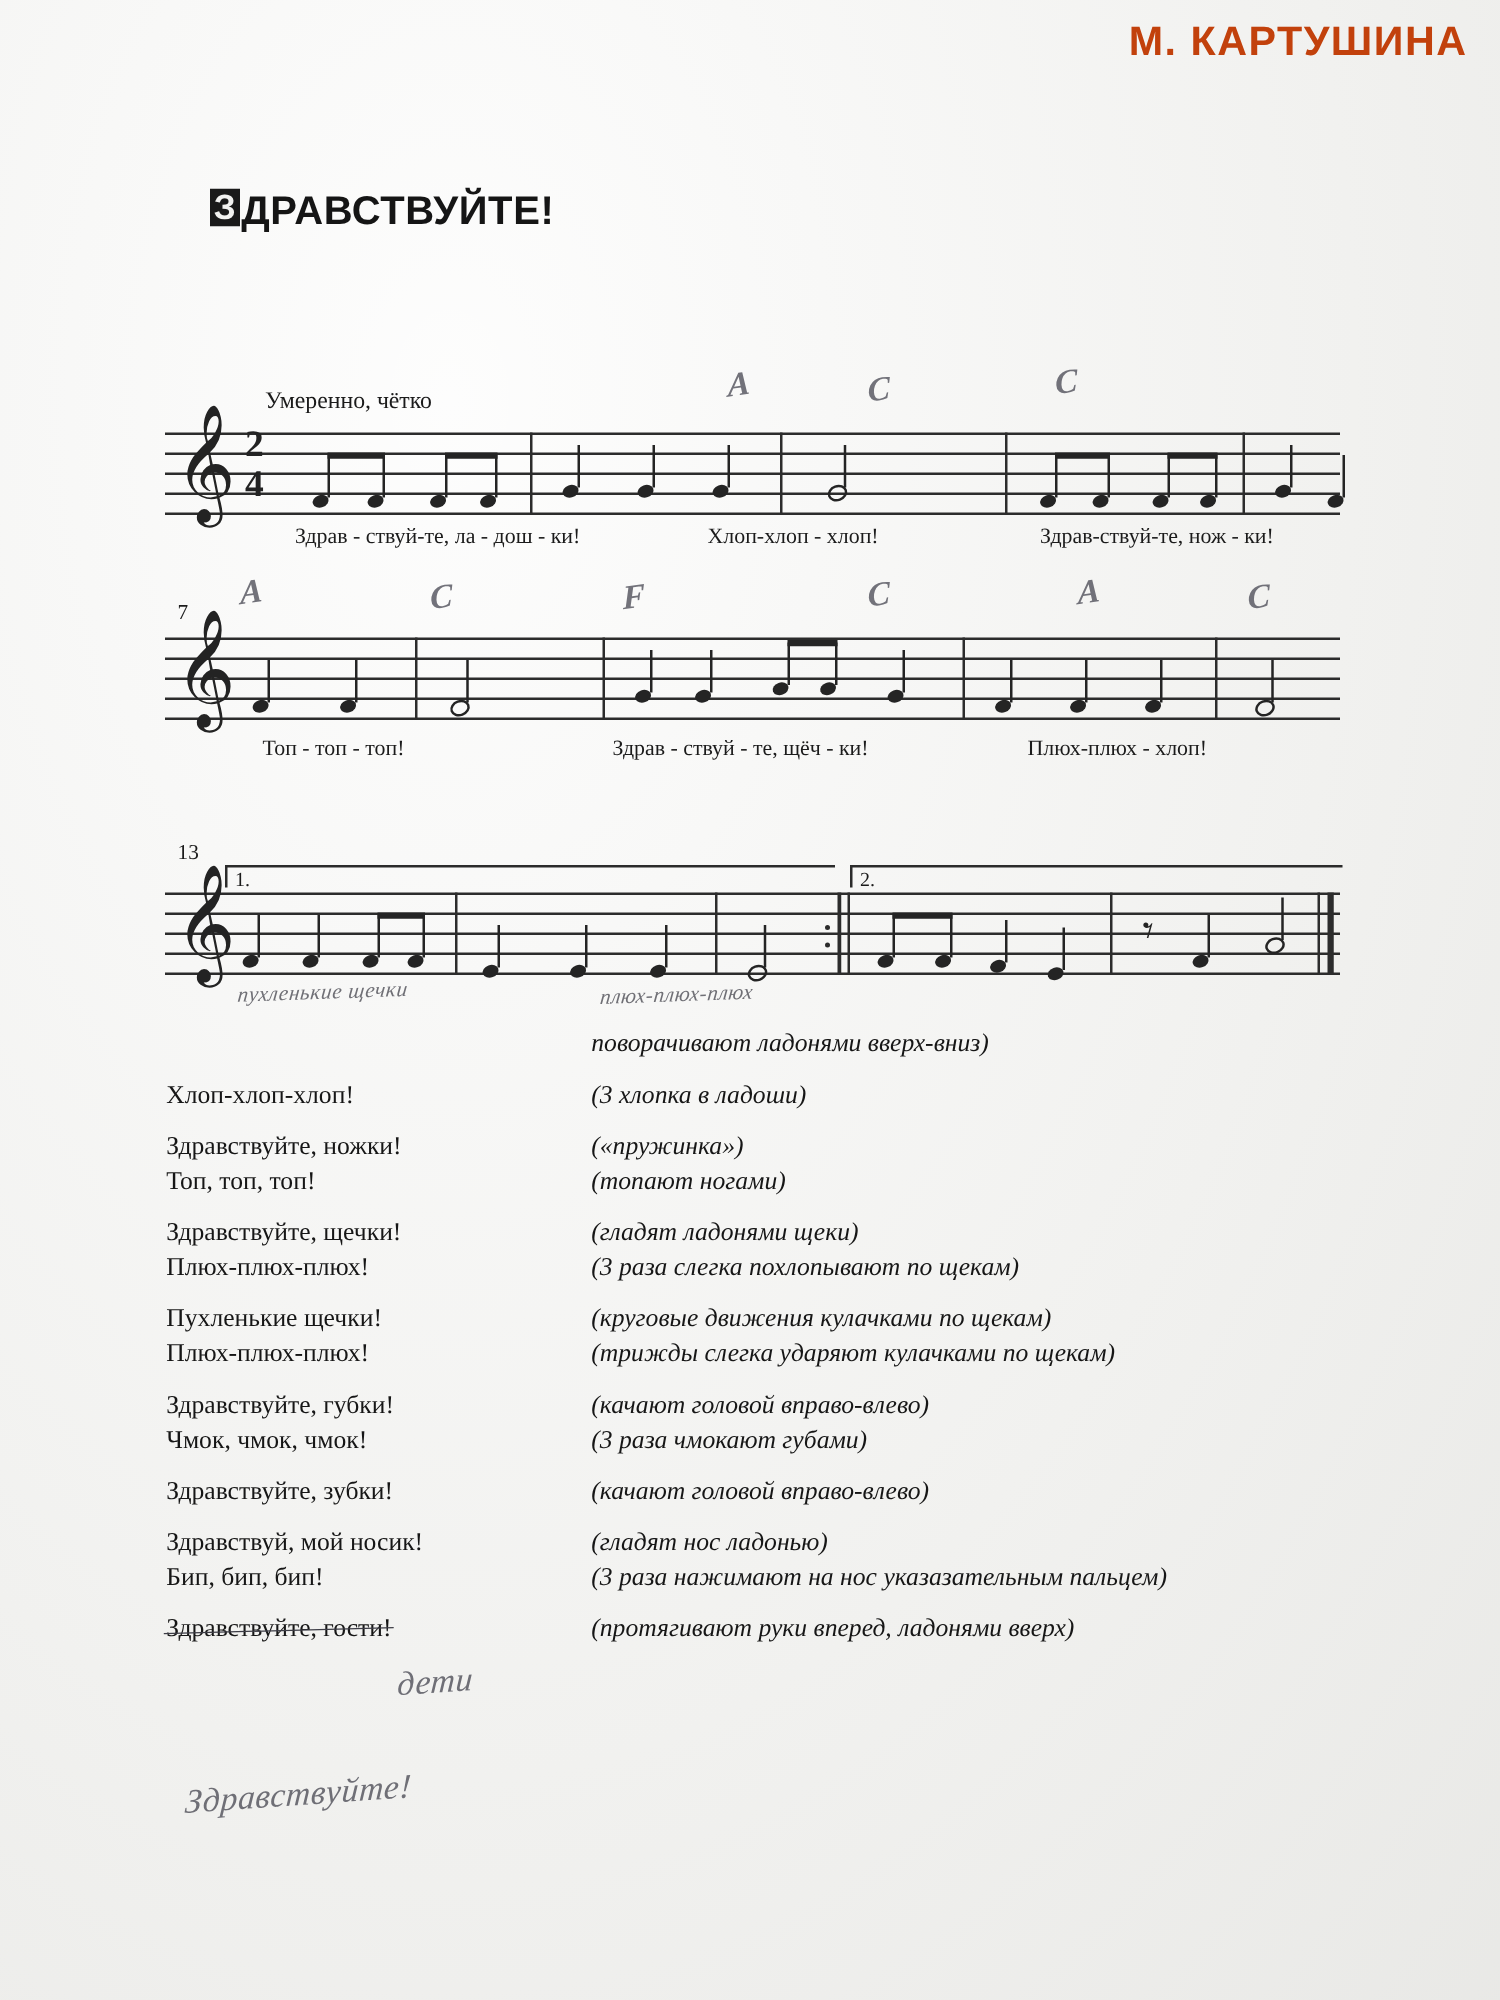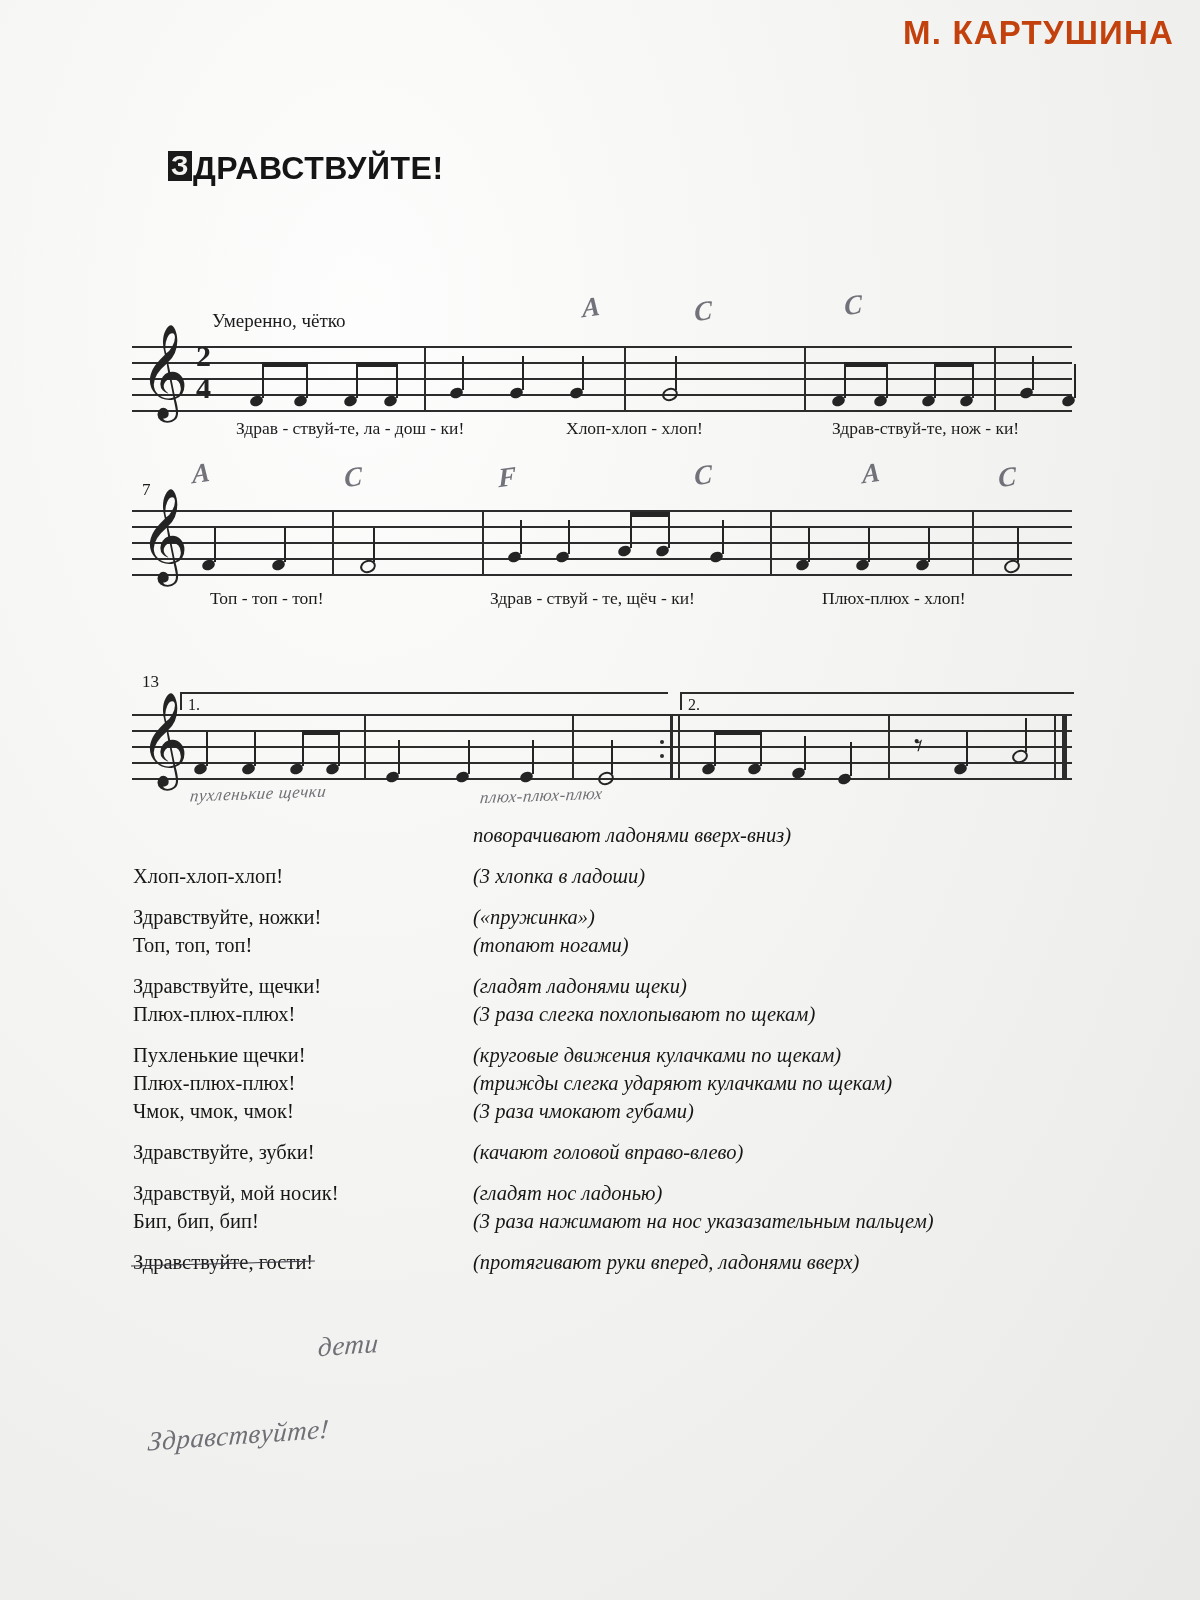--- a/index.html
+++ b/index.html
@@ -552,20 +552,24 @@
         <td class="right">(3 раза слегка похлопывают по щекам)</td>
       </tr>
       <tr class="grp-gap">
         <td class="left">Пухленькие щечки!</td>
         <td class="right">(круговые движения кулачками по щекам)</td>
       </tr>
       <tr>
         <td class="left">Плюх-плюх-плюх!</td>
         <td class="right">(трижды слегка ударяют кулачками по щекам)</td>
       </tr>
+      <tr class="grp-gap">
+        <td class="left">Здравствуйте, губки!</td>
+        <td class="right">(качают головой вправо-влево)</td>
+      </tr>
       <tr>
         <td class="left">Чмок, чмок, чмок!</td>
         <td class="right">(3 раза чмокают губами)</td>
       </tr>
       <tr class="grp-gap">
         <td class="left">Здравствуйте, зубки!</td>
         <td class="right">(качают головой вправо-влево)</td>
       </tr>
       <tr class="grp-gap">
         <td class="left">Здравствуй, мой носик!</td>

